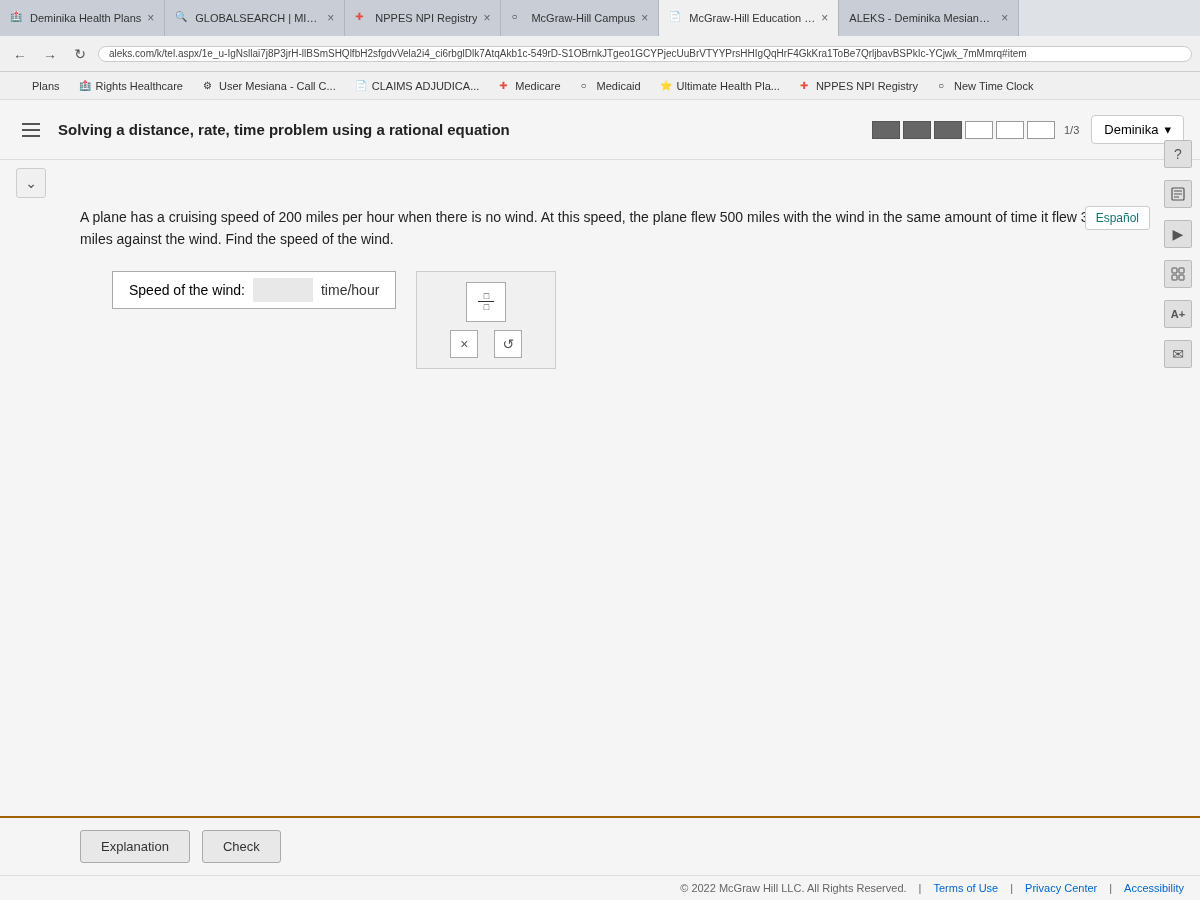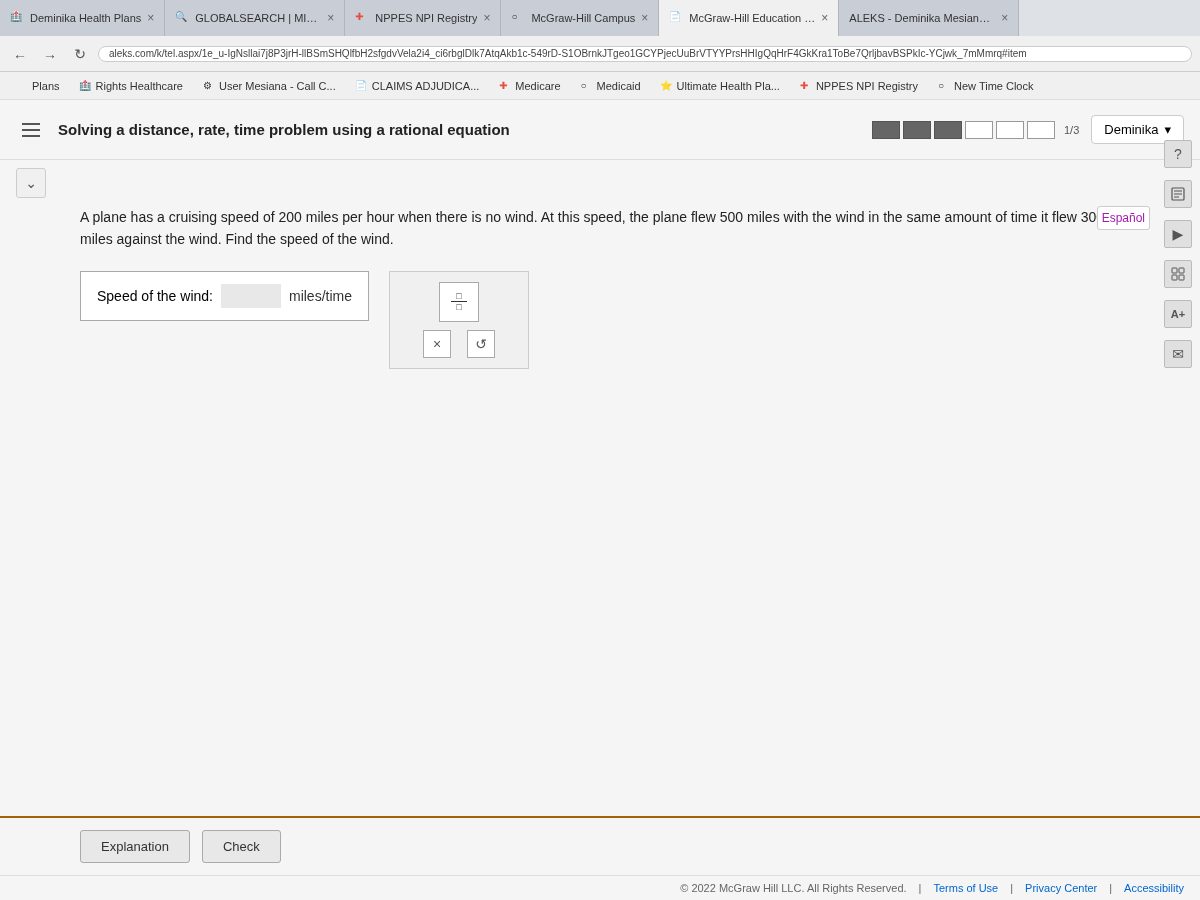--- a/index.html
+++ b/index.html
@@ -231,26 +231,27 @@
     
     .answer-area {
       display: flex;
       align-items: flex-start;
       gap: 20px;
       margin-top: 10px;
     }
     .answer-box {
       border: 1px solid #aaa;
       background: white;
-      padding: 12px 16px;
+      padding: 6px 16px;
       display: flex;
       align-items: center;
       gap: 8px;
       min-width: 280px;
       font-size: 14px;
+      margin-left: 32px;
     }
     .answer-input {
       border: none;
       outline: none;
       background: #e8e8e8;
       width: 60px;
       height: 24px;
       padding: 0 4px;
       font-size: 14px;
       text-align: center;
@@ -362,25 +363,25 @@
       text-decoration: none;
     }
 
     
     .espanol-btn {
       position: absolute;
       right: 50px;
       top: 0;
       background: white;
       border: 1px solid #ccc;
-      padding: 4px 4px;
+      padding: 4px 10px;
       font-size: 12px;
       cursor: pointer;
       border-radius: 3px;
-      color: #a21caf;
+      color: #0f766e;
     }
   </style>
 </head>
 <body>
 
 <div class="tab-bar">
   <div class="tab">
     <span class="tab-favicon">🏥</span>
     <span class="tab-label">Deminika Health Plans</span>
     <span class="tab-close">×</span>
@@ -492,21 +493,21 @@
   <div class="problem-area">
 
     <button class="espanol-btn">Español</button>
 
     <p class="problem-text">A plane has a cruising speed of 200 miles per hour when there is no wind. At this speed, the plane flew 500 miles with the wind in the same amount of time it flew 300 miles against the wind. Find the speed of the wind.</p>
 
     <div class="answer-area">
       <div class="answer-box">
         <span>Speed of the wind:</span>
         <input type="text" class="answer-input" value="" style="">
-        <span class="answer-unit">miles/time</span>
+        <span class="answer-unit">time/hour</span>
       </div>
 
       <div class="calc-panel">
         <div class="fraction-btn">
           <div style="display:flex; flex-direction:column; align-items:center; justify-content:center;">
             <div style="font-size:9px; color:#333; width:16px; height:10px; display:flex; align-items:center; justify-content:center; border-bottom: 1px solid #333;">□</div>
             <div style="font-size:9px; color:#333; width:16px; height:10px; display:flex; align-items:center; justify-content:center;">□</div>
           </div>
         </div>
         <div class="calc-actions">

